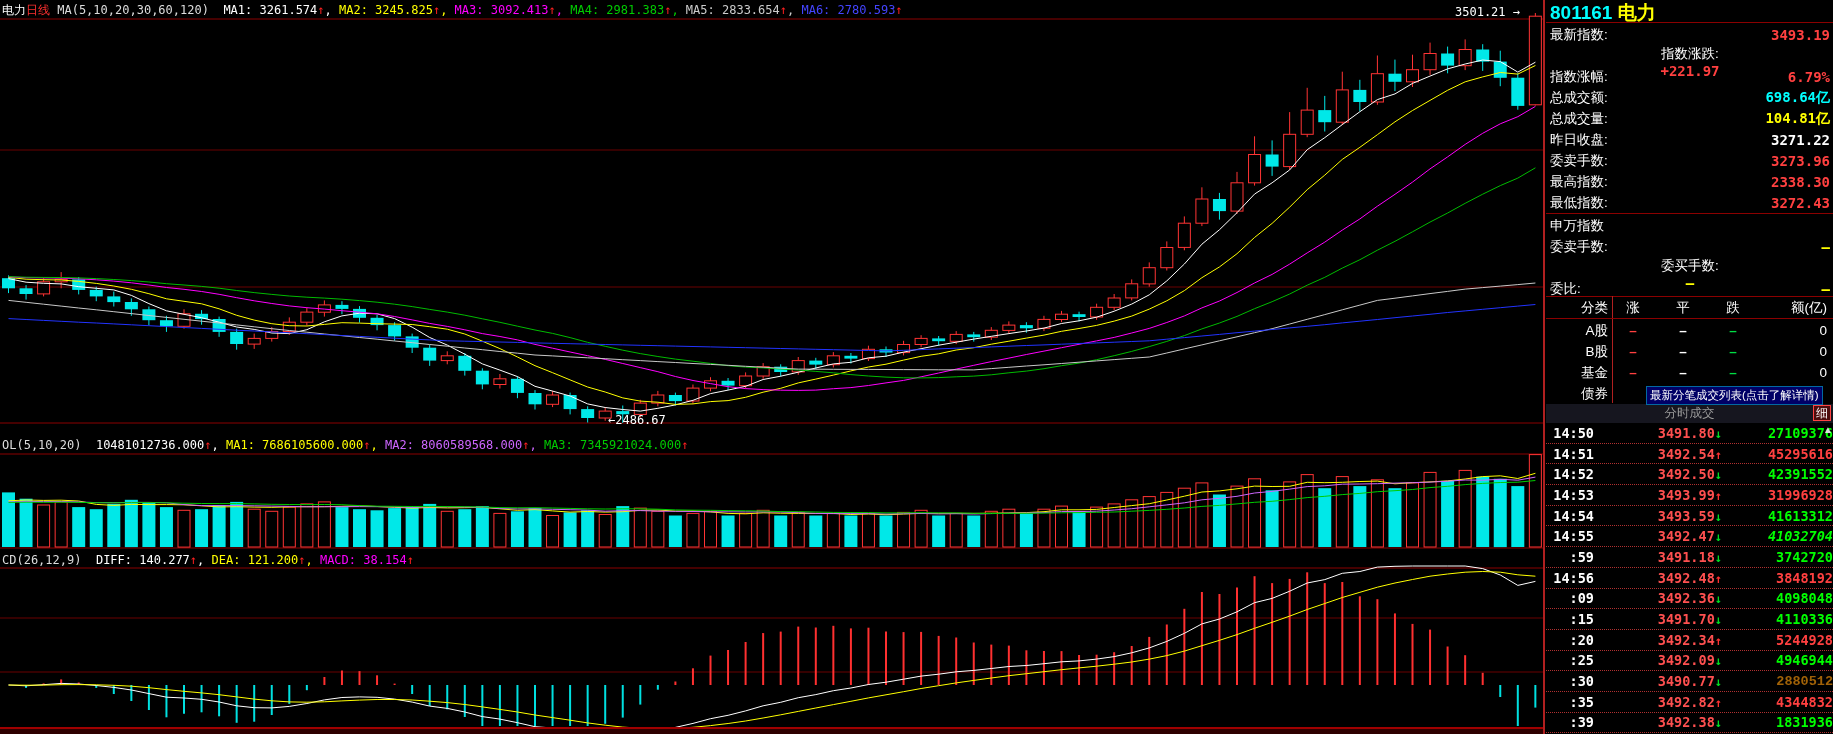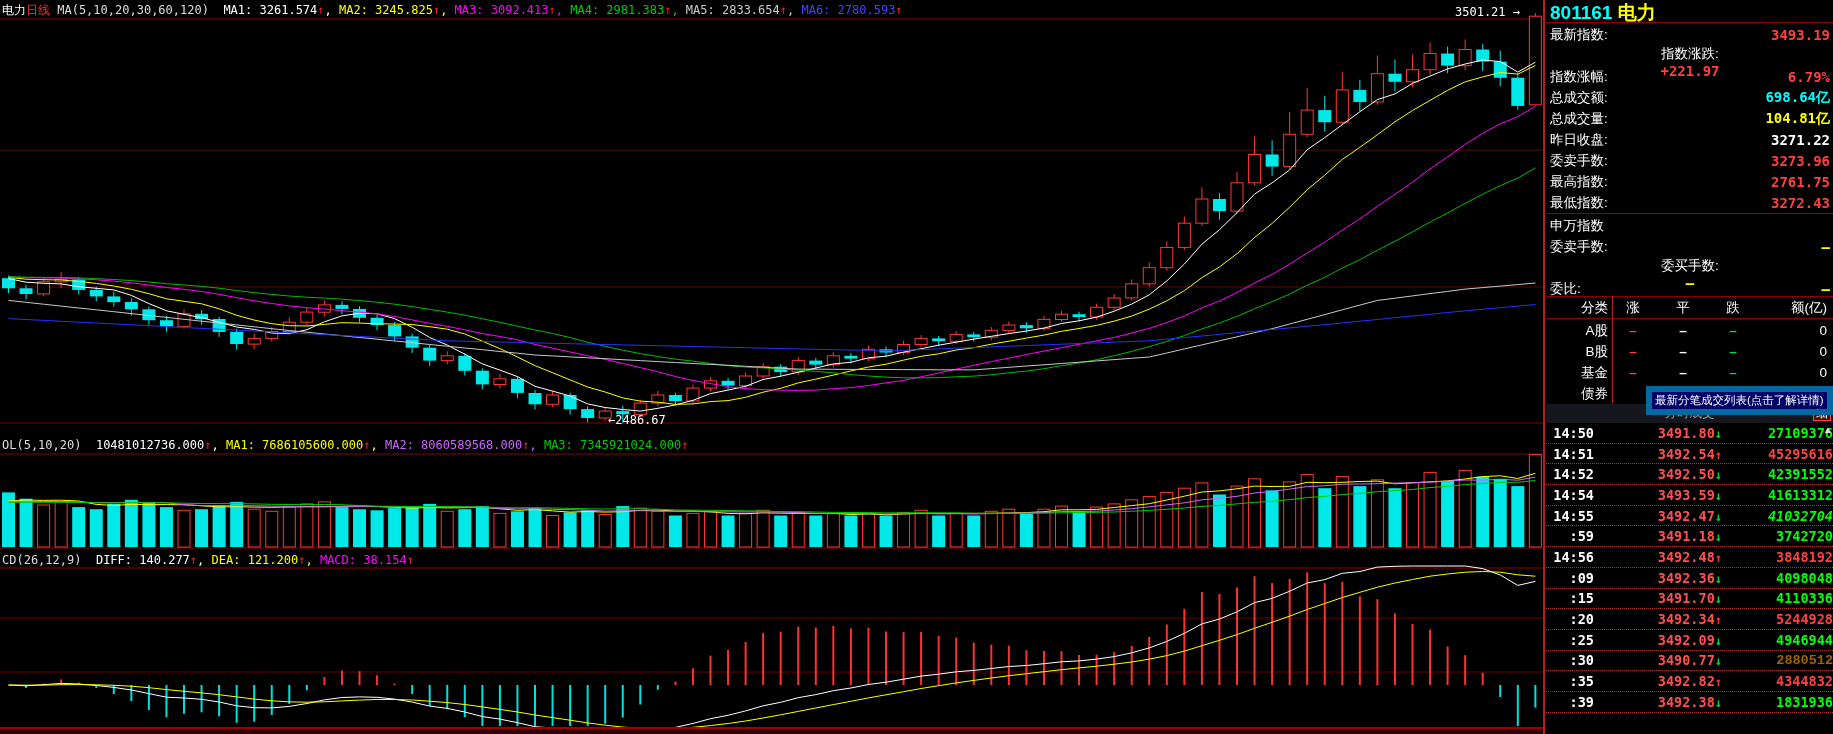--- a/index.html
+++ b/index.html
@@ -18,21 +18,21 @@
   .qvalue{font-size:14px;font-weight:bold;font-family:"DejaVu Sans Mono",monospace;}
   .swvalue{color:#ffff00;font-weight:bold;}
   .cat-head,.cat-row{position:absolute;left:0;width:287px;height:21px;display:flex;align-items:center;
         font-size:13.5px;color:#fff;}
   .cat-c0{width:62px;text-align:right;}
   .cat-c1,.cat-c2,.cat-c3{width:50px;text-align:center;}
   .cat-c4{flex:1;text-align:right;padding-right:6px;}
   .dash-up{color:#ff4040;font-weight:bold;}
   .dash-flat{color:#fff;font-weight:bold;}
   .dash-down{color:#00dd44;font-weight:bold;}
-  #tooltip{position:absolute;left:100px;top:386px;background:#000066;border:6px solid #0369a1;
+  #tooltip{position:absolute;left:100px;top:386px;background:#000066;border:1px solid #0369a1;
            color:#fff;font-size:11.5px;padding:1px 3px;white-space:nowrap;z-index:5;}
   #tickhead{position:absolute;left:0;top:404px;width:287px;height:19px;background:#16161f;
             color:#999;font-size:12.5px;text-align:center;line-height:19px;}
   #detailbtn{position:absolute;right:2px;top:1px;width:18px;height:16px;background:#4d0d0d;
              border:1px solid #ff4444;color:#fff;font-size:12px;line-height:15px;text-align:center;box-sizing:border-box;}
   #ticklist{position:absolute;left:0;top:423px;width:287px;height:311px;overflow:hidden;}
   .trow{height:19.7px;display:flex;align-items:center;border-bottom:1px dotted #b03030;
         font-family:"DejaVu Sans Mono",monospace;font-weight:bold;font-size:13.5px;}
   .ttime{width:48px;text-align:right;color:#fff;}
   .tprice{width:128px;text-align:right;color:#ff5050;}
@@ -477,21 +477,21 @@
         <div class="qrow" style="top: 129px;">
           <span class="qlabel">昨日收盘:</span>
           <span class="qvalue" style="color: rgb(255, 255, 255);">3271.22</span>
         </div>
         <div class="qrow" style="top: 150px;">
           <span class="qlabel">委卖手数:</span>
           <span class="qvalue" style="color: rgb(255, 64, 64);">3273.96</span>
         </div>
         <div class="qrow" style="top: 171px;">
           <span class="qlabel">最高指数:</span>
-          <span class="qvalue" style="color: rgb(255, 64, 64);">2761.75</span>
+          <span class="qvalue" style="color: rgb(255, 64, 64);">2338.30</span>
         </div>
         <div class="qrow" style="top: 192px;">
           <span class="qlabel">最低指数:</span>
           <span class="qvalue" style="color: rgb(255, 64, 64);">3272.43</span>
         </div>
       </div>
 
     <div class="abs" style="left:0;top:213px;width:287px;height:1px;background:#8b0000;"></div>
 
     <div id="swrows">
@@ -578,20 +578,25 @@
           <span class="ttime">14:51</span>
           <span class="tprice"><span>3492.54</span><span class="tarrow" style="color: rgb(255, 48, 48);">↑</span></span>
           <span class="tvol" style="color: rgb(255, 64, 64);">45295616</span>
         </div>
         <div class="trow">
           <span class="ttime">14:52</span>
           <span class="tprice"><span>3492.50</span><span class="tarrow" style="color: rgb(0, 221, 34);">↓</span></span>
           <span class="tvol" style="color: rgb(0, 255, 0);">42391552</span>
         </div>
         <div class="trow">
+          <span class="ttime">14:53</span>
+          <span class="tprice"><span>3493.99</span><span class="tarrow" style="color: rgb(255, 48, 48);">↑</span></span>
+          <span class="tvol" style="color: rgb(255, 64, 64);">31996928</span>
+        </div>
+        <div class="trow">
           <span class="ttime">14:54</span>
           <span class="tprice"><span>3493.59</span><span class="tarrow" style="color: rgb(0, 221, 34);">↓</span></span>
           <span class="tvol" style="color: rgb(0, 255, 0);">41613312</span>
         </div>
         <div class="trow">
           <span class="ttime">14:55</span>
           <span class="tprice"><span>3492.47</span><span class="tarrow" style="color: rgb(0, 221, 34);">↓</span></span>
           <span class="tvol" style="color: rgb(0, 255, 0); font-style: italic;">41032704</span>
         </div>
         <div class="trow">

